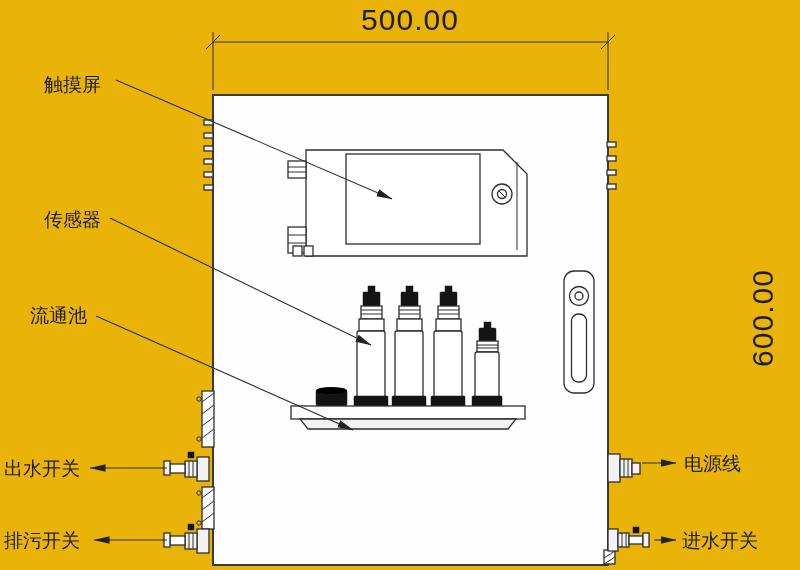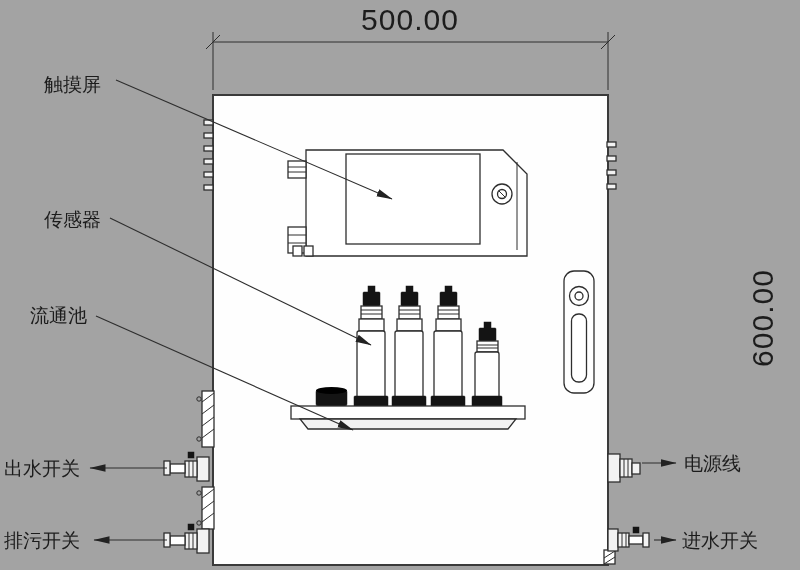--- a/index.html
+++ b/index.html
@@ -1,16 +1,16 @@
 <!DOCTYPE html>
 <html><head>
 <meta charset="utf-8">
 <style>
   html,body{margin:0;padding:0;background:#ffffff;}
-  .stage{width:800px;height:570px;position:relative;background:#a3a3a3;overflow:hidden;}
+  .stage{width:800px;height:570px;position:relative;background:#eab308;overflow:hidden;}
   svg{display:block;}
   text{font-family:"Liberation Sans","DejaVu Sans",sans-serif;fill:#1c1c1c;}
   .dim{font-size:30px;letter-spacing:1px;}
   .cjk{font-size:19px;}
   .s{stroke:#2e2e2e;stroke-width:1.3;fill:#ffffff;}
   .sf{stroke:#2e2e2e;stroke-width:1.3;fill:#f2f2f2;}
   .k{fill:#141414;stroke:#141414;stroke-width:0.5;}
   .thin{stroke:#2e2e2e;stroke-width:1;fill:none;}
   .lead{stroke:#2e2e2e;stroke-width:1.1;fill:none;}
   .outline{stroke:#3a3a3a;stroke-width:2;fill:#fefefe;}

